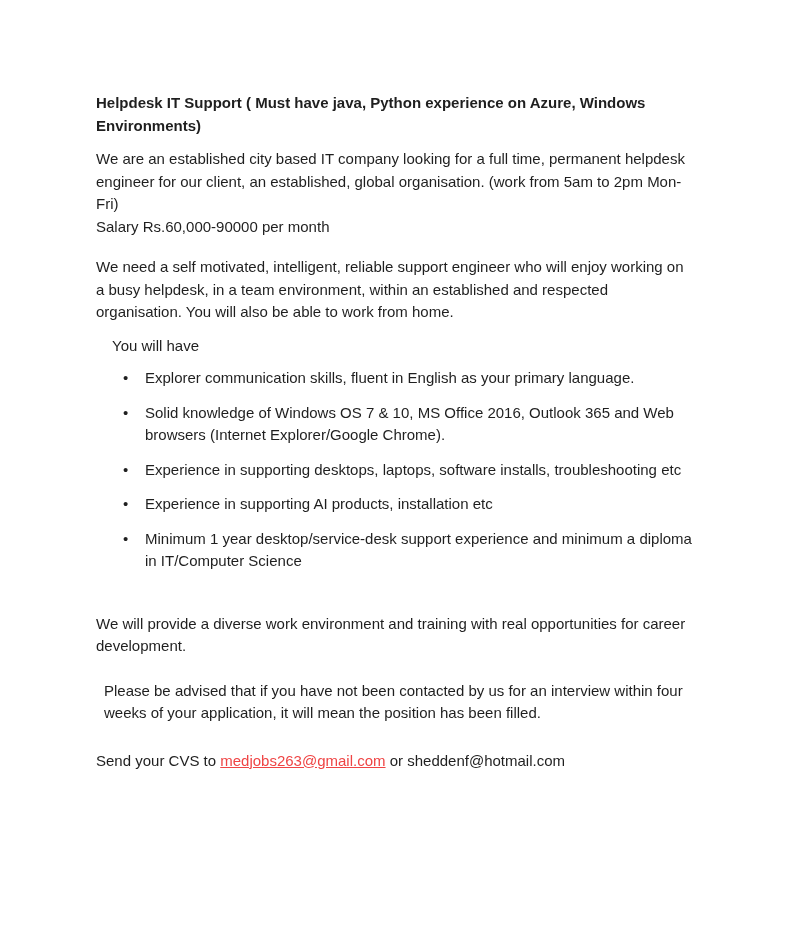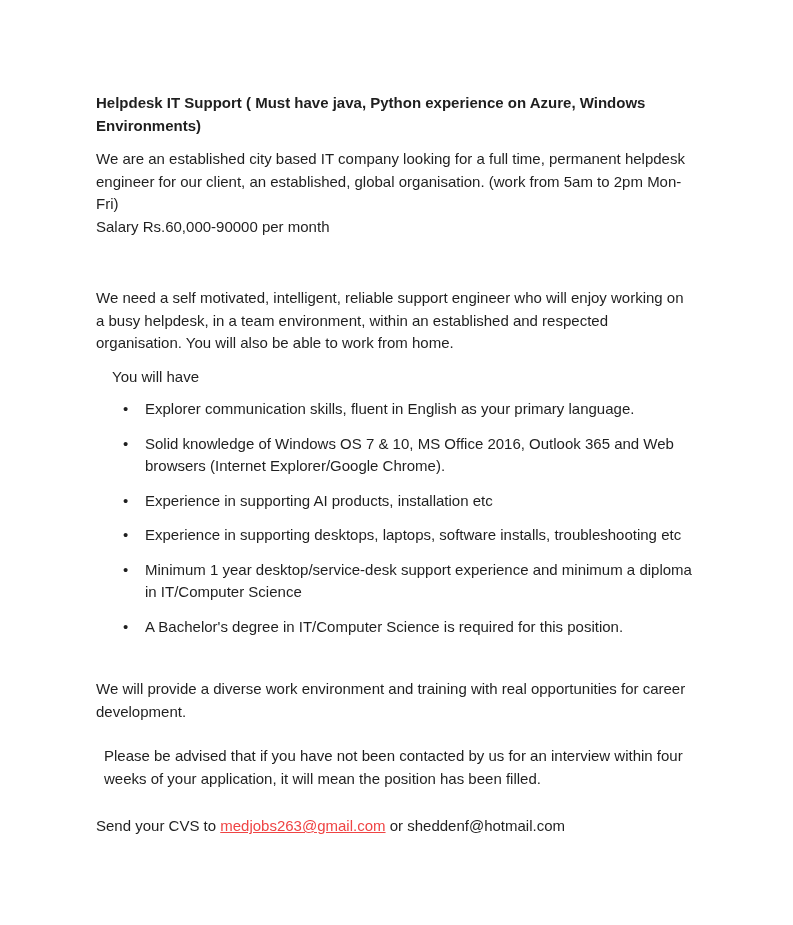--- a/index.html
+++ b/index.html
@@ -19,21 +19,21 @@
     overflow: hidden;
   }
   .doc, .doc p, .doc li, .doc div {
     font-size: 15px;
     line-height: 22.5px;
   }
   .title {
     font-weight: 700;
     margin: 0 0 11px 0;
   }
-  .p-intro { margin: 0 0 49px 0; }
+  .p-intro { margin: 0 0 18px 0; }
   .p-about { margin: 0 0 11px 0; }
   .list-intro { margin: 0 0 10px 16px; }
   ul.req-list {
     list-style: none;
     margin: 0;
     padding-left: 49px;
   }
   ul.req-list li {
     position: relative;
     margin-bottom: 12px;
@@ -67,24 +67,23 @@
     <div>Salary Rs.60,000-90000 per month</div>
   </div>
 
   <p class="p-about">We need a self motivated, intelligent, reliable support engineer who will enjoy working on a busy helpdesk, in a team environment, within an established and respected organisation. You will also be able to work from home.</p>
 
   <p class="list-intro">You will have</p>
 
   <ul class="req-list">
     <li>Explorer communication skills, fluent in English as your primary language.</li>
     <li>Solid knowledge of Windows OS 7 &amp; 10, MS Office 2016, Outlook 365 and Web browsers (Internet Explorer/Google Chrome).</li>
+    <li>Experience in supporting desktops, laptops, software installs, troubleshooting etc</li>
     <li>Experience in supporting AI products, installation etc</li>
-    <li>Experience in supporting desktops, laptops, software installs, troubleshooting etc</li>
     <li>Minimum 1 year desktop/service-desk support experience and minimum a diploma in IT/Computer Science</li>
-    <li>A Bachelor's degree in IT/Computer Science is required for this position.</li>
   </ul>
 
   <p class="p-closing1">We will provide a diverse work environment and training with real opportunities for career development.</p>
 
   <p class="p-closing2">Please be advised that if you have not been contacted by us for an interview within four weeks of your application, it will mean the position has been filled.</p>
 
   <p class="p-contact">
     <span>Send your CVS to </span><a class="email-link">medjobs263@gmail.com</a><span> or </span><span>sheddenf@hotmail.com</span>
   </p>
 

